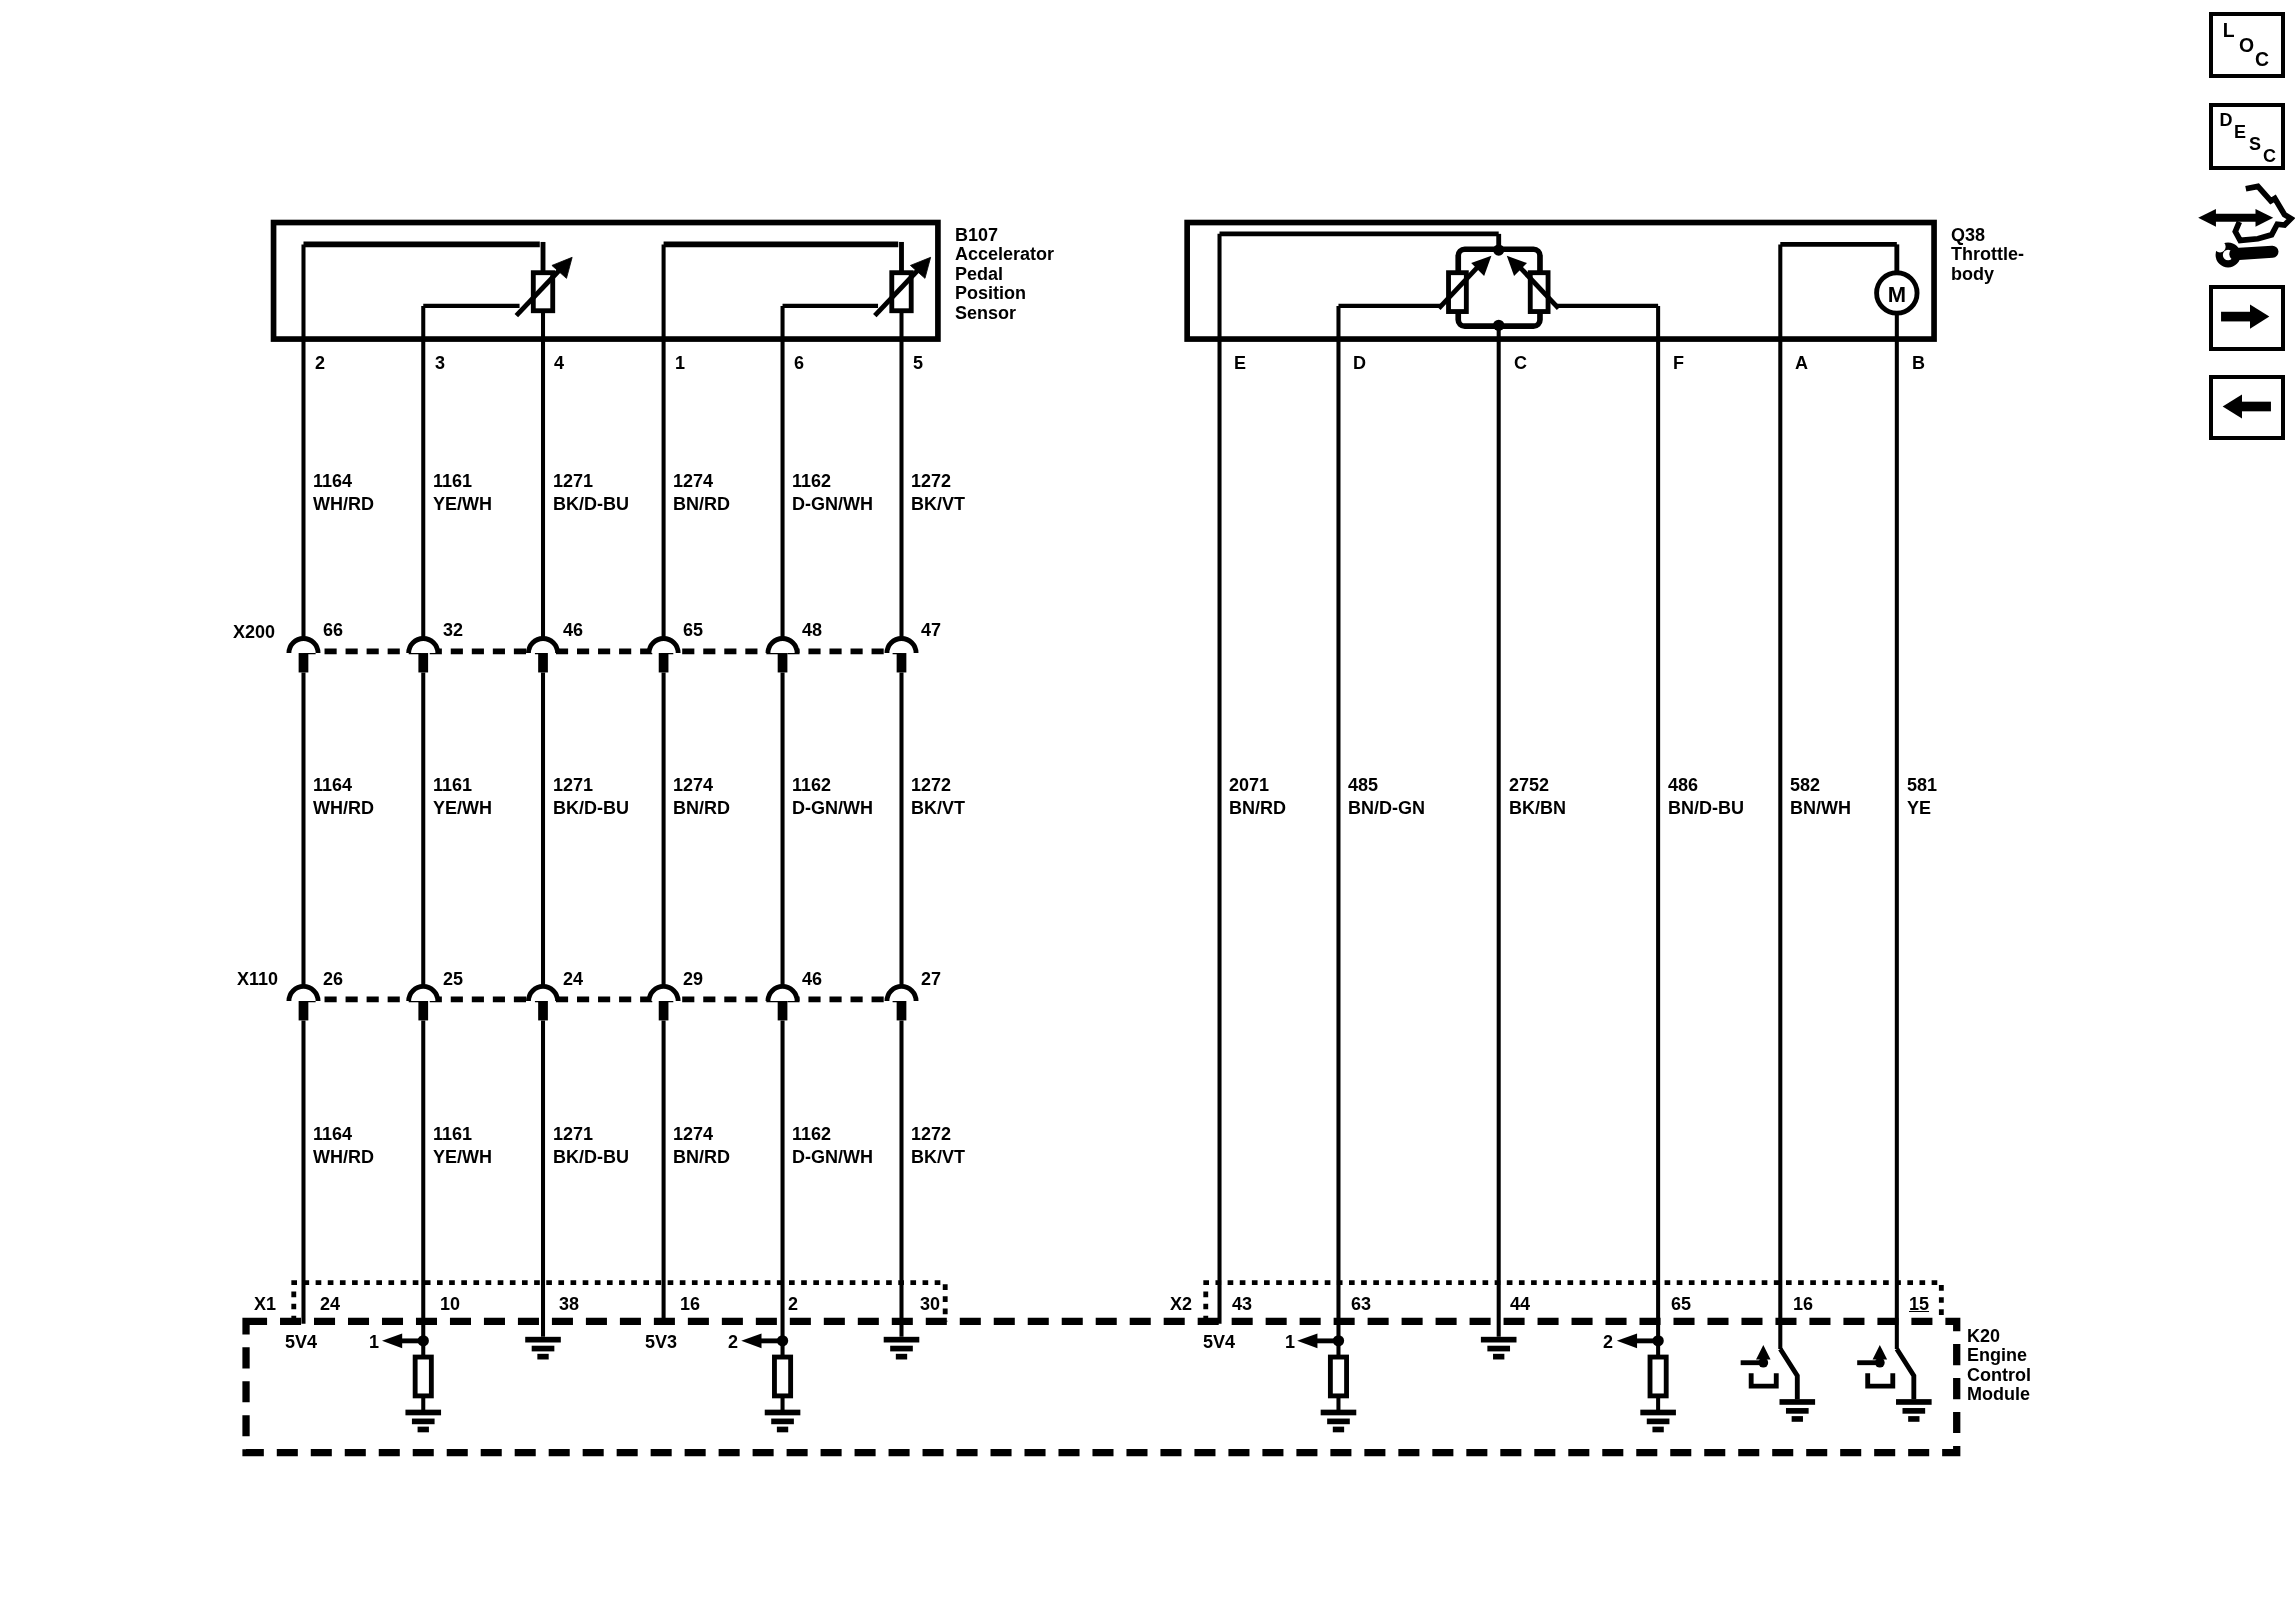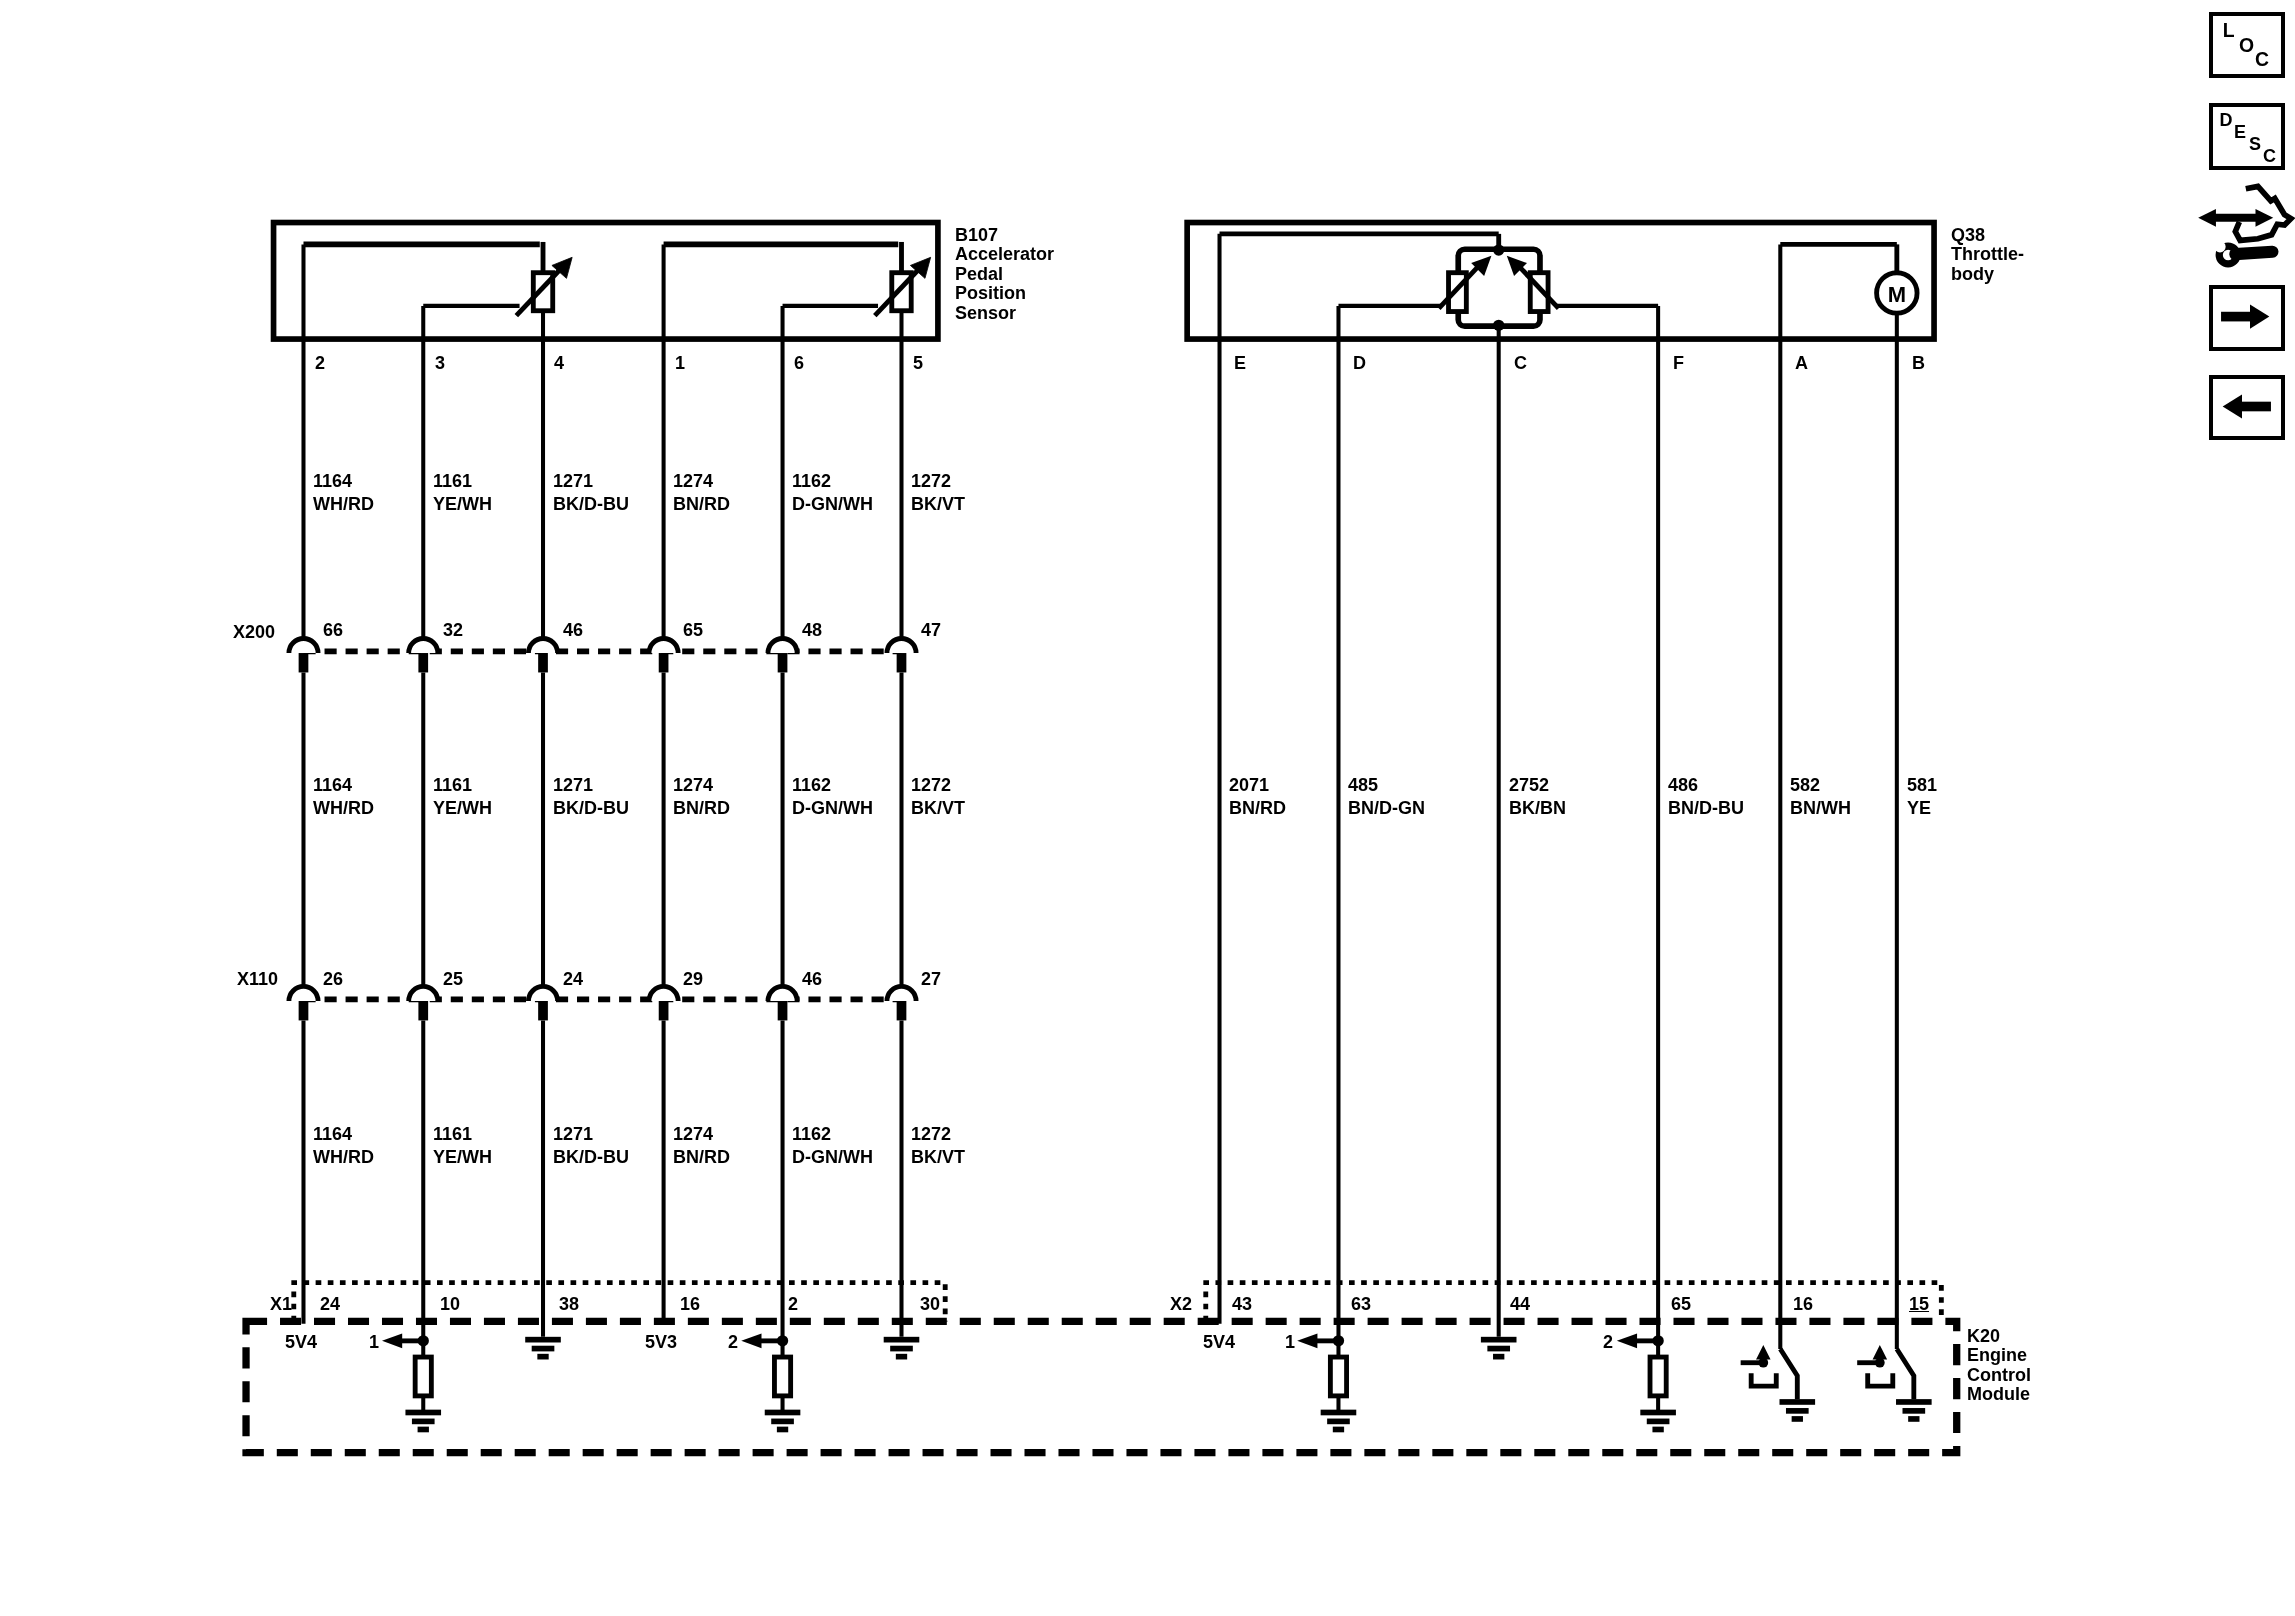--- a/index.html
+++ b/index.html
@@ -206,21 +206,21 @@
 <div class="t" style="left:921px;top:620px;">47</div>
 
 <div class="t" style="left:237px;top:969px;">X110</div>
 <div class="t" style="left:323px;top:969px;">26</div>
 <div class="t" style="left:443px;top:969px;">25</div>
 <div class="t" style="left:563px;top:969px;">24</div>
 <div class="t" style="left:683px;top:969px;">29</div>
 <div class="t" style="left:802px;top:969px;">46</div>
 <div class="t" style="left:921px;top:969px;">27</div>
 
-<div class="t" style="left:254px;top:1294px;margin-left:16px;">X1</div>
+<div class="t" style="left:254px;top:1294px;">X1</div>
 <div class="t" style="left:320px;top:1294px;">24</div>
 <div class="t" style="left:440px;top:1294px;">10</div>
 <div class="t" style="left:559px;top:1294px;">38</div>
 <div class="t" style="left:680px;top:1294px;">16</div>
 <div class="t" style="left:788px;top:1294px;">2</div>
 <div class="t" style="left:920px;top:1294px;">30</div>
 
 <div class="t" style="left:1170px;top:1294px;text-align:right;">X2</div>
 <div class="t" style="left:1232px;top:1294px;">43</div>
 <div class="t" style="left:1351px;top:1294px;">63</div>

